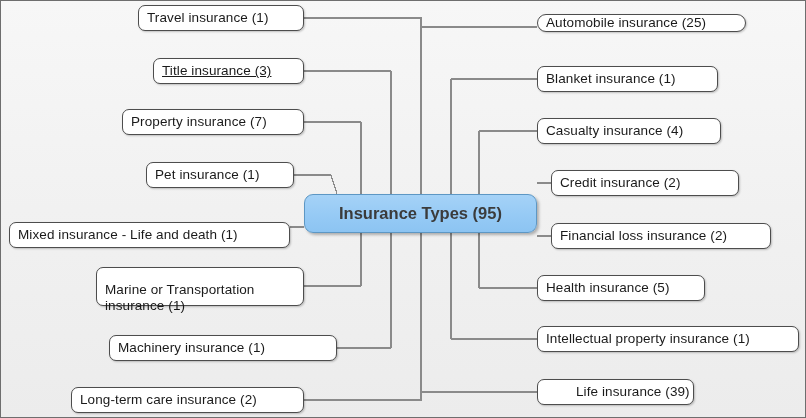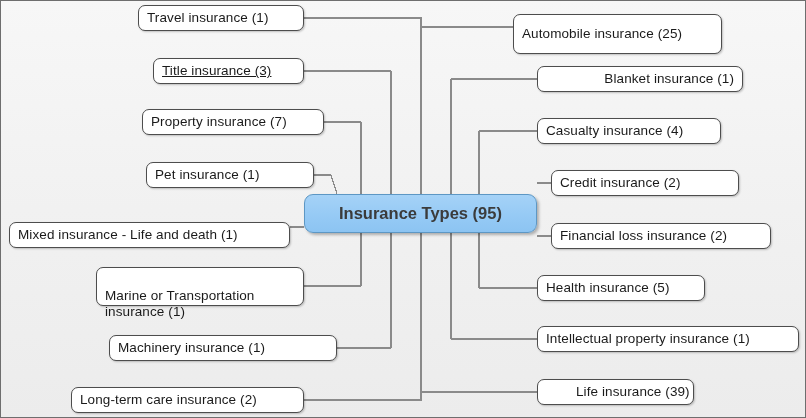--- a/index.html
+++ b/index.html
@@ -37,21 +37,21 @@
     letter-spacing: 0.1px;
     white-space: nowrap;
     box-shadow: 1px 1px 2px rgba(0,0,0,0.22);
     display: flex;
     align-items: center;
     padding: 0 8px;
   }
   .node.multiline {
     white-space: normal;
     align-items: flex-start;
-    padding-top: 20px;
+    padding-top: 14px;
   }
   .node.multiline .node-label {
     display: block;
     text-align: left;
   }
   .node-label {
     display: block;
     width: 100%;
   }
   #center-node {
@@ -123,25 +123,25 @@
   </svg>
 
   <div class="node" style="left:137px; top:4px; width:166px; height:26px;">
     <span class="node-label">Travel insurance (1)</span>
   </div>
 
   <div class="node" style="left:152px; top:57px; width:151px; height:26px;text-decoration:underline;">
     <span class="node-label">Title insurance (3)</span>
   </div>
 
-  <div class="node" style="left:121px; top:108px; width:182px; height:26px;margin-left:20px;">
+  <div class="node" style="left:121px; top:108px; width:182px; height:26px;">
     <span class="node-label">Property insurance (7)</span>
   </div>
 
-  <div class="node" style="left:145px; top:161px; width:168px; height:26px;">
+  <div class="node" style="left:145px; top:161px; width:148px; height:26px;">
     <span class="node-label">Pet insurance (1)</span>
   </div>
 
   <div class="node" style="left:8px; top:213px; width:281px; height:26px;margin-top:8px;">
     <span class="node-label">Mixed insurance - Life and death (1)</span>
   </div>
 
   <div class="node multiline" style="left:95px; top:266px; width:208px; height:39px;">
     <span class="node-label">Marine or Transportation insurance (1)</span>
   </div>
@@ -151,25 +151,25 @@
   </div>
 
   <div class="node" style="left:70px; top:386px; width:233px; height:26px;">
     <span class="node-label">Long-term care insurance (2)</span>
   </div>
 
   <div id="center-node">
     <span class="node-label" style="text-align:center;">Insurance Types (95)</span>
   </div>
 
-  <div class="node" style="left:512px; top:13px; width:209px; height:40px;">
+  <div class="node" style="left:536px; top:13px; width:209px; height:18px;border-radius:10px;">
     <span class="node-label">Automobile insurance (25)</span>
   </div>
 
-  <div class="node" style="left:536px; top:65px; width:206px; height:26px;text-align:right;">
+  <div class="node" style="left:536px; top:65px; width:181px; height:26px;">
     <span class="node-label">Blanket insurance (1)</span>
   </div>
 
   <div class="node" style="left:536px; top:117px; width:184px; height:26px;">
     <span class="node-label">Casualty insurance (4)</span>
   </div>
 
   <div class="node" style="left:550px; top:169px; width:188px; height:26px;">
     <span class="node-label">Credit insurance (2)</span>
   </div>

